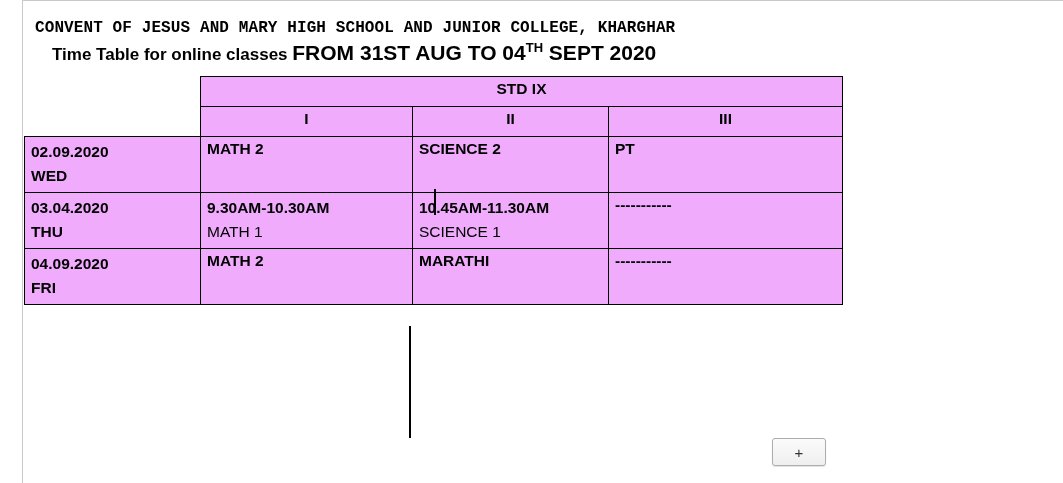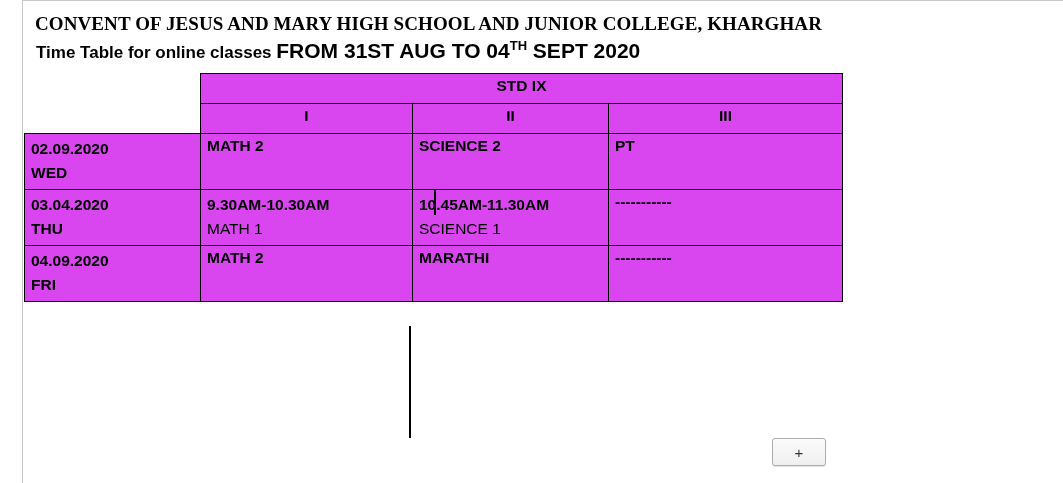--- a/index.html
+++ b/index.html
@@ -38,35 +38,35 @@
     height: 1px;
     background: #c9c9c9;
   }
   .doc {
     position: absolute;
     left: 22px;
     top: 0px;
     width: 1030px;
   }
   h1.title {
-    font-family: Liberation Serif, serif;
-    font-size: 19px;
+    font-family: Liberation Mono, monospace;
+    font-size: 16px;
     font-weight: bold;
     letter-spacing: 0.1px;
     margin: 0;
-    padding: 13px 0 0 13px;
+    padding: 19px 0 0 13px;
     white-space: nowrap;
     line-height: 1.15;
   }
   .subtitle {
     font-family: "Liberation Sans", sans-serif;
     font-size: 21px;
     font-weight: bold;
     margin: 0;
-    padding: 4px 0 0 14px;
+    padding: 4px 0 0 30px;
     white-space: nowrap;
     line-height: 1.15;
   }
   .subtitle .sc {
     font-size: 17px;
   }
   .subtitle sup {
     font-size: 13px;
     vertical-align: super;
   }
@@ -76,21 +76,21 @@
     table-layout: fixed;
     width: 818px;
   }
   table.tt td {
     border: 1.6px solid #000000;
     font-size: 15.5px;
     font-weight: bold;
     padding: 3px 6px 4px 6px;
     vertical-align: top;
     height: 22px;
-    background: #d946ef;
+    background: #f0abfc;
   }
   td.nb {
     border: none !important;
     background: transparent !important;
   }
   .col-day   { width: 176px; }
   .col-p1    { width: 212px; }
   .col-p2    { width: 196px; }
   .col-p3    { width: 234px; }
   .cell-head-std {

